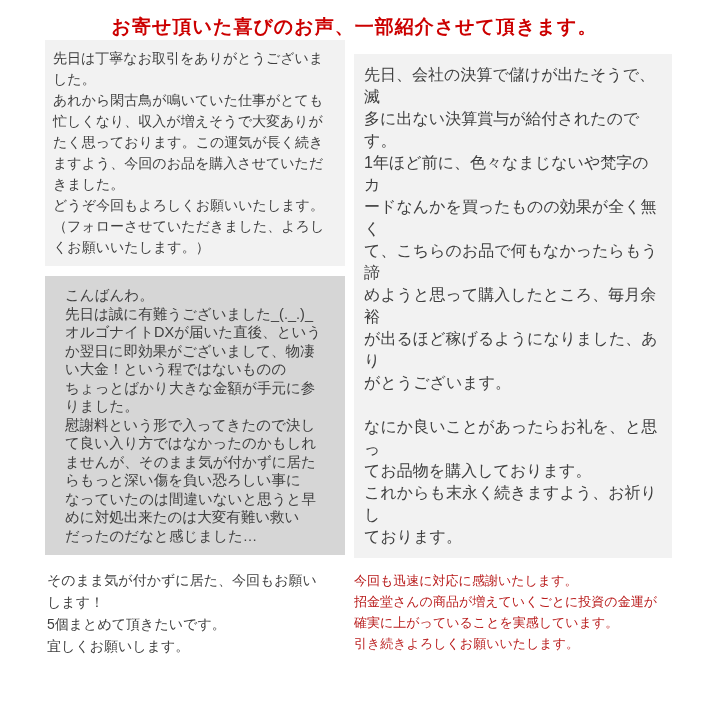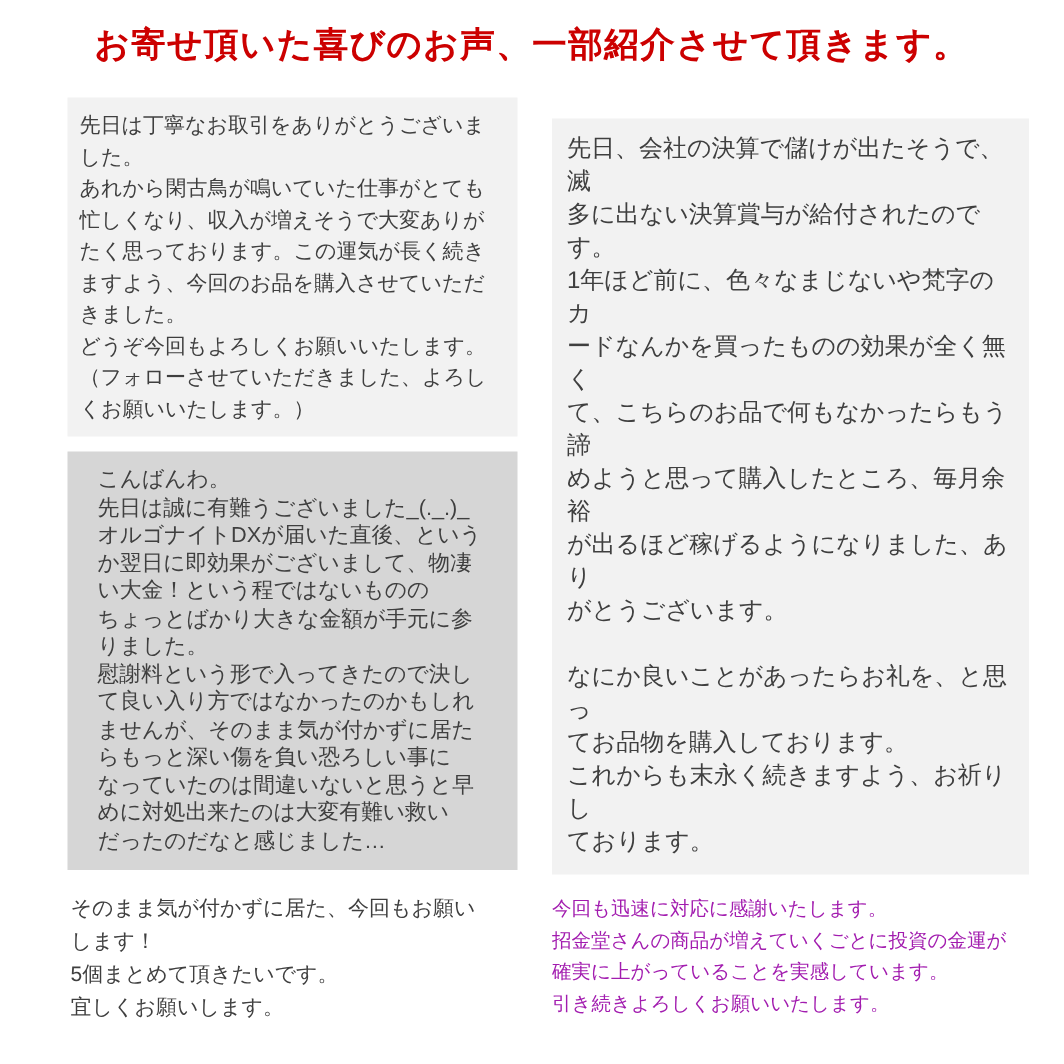--- a/index.html
+++ b/index.html
@@ -13,30 +13,30 @@
   }
   .page {
     width: 709px;
     height: 709px;
     box-sizing: border-box;
     padding-top: 14px;
   }
   .page-title {
     text-align: center;
     color: #cc0000;
-    font-size: 23px;
+    font-size: 19px;
     font-weight: bold;
     letter-spacing: 1px;
-    margin: 0 0 20px 0;
+    margin: 0 0 0 0;
   }
   .cols {
     display: flex;
     margin-left: 45px;
     width: 641px;
-    gap: 23px;
+    gap: 9px;
     align-items: flex-start;
   }
   .col-left  { width: 300px; flex: 0 0 300px; }
   .col-right { width: 318px; flex: 0 0 318px; }
   .block {
     white-space: pre-line;
     color: #3f3f3f;
     box-sizing: border-box;
   }
   
@@ -70,21 +70,21 @@
     background: #f2f2f2;
     margin-top: 14px;
     padding: 10px 10px;
     font-size: 16px;
     line-height: 22px;
   }
   .t6 {
     margin-top: 12px;
     font-size: 13px;
     line-height: 21px;
-    color: #a21caf;
+    color: #b91c1c;
   }
 </style>
 </head>
 <body>
 
 <div class="page">
   <h1 class="page-title">お寄せ頂いた喜びのお声、一部紹介させて頂きます。</h1>
 
   <div class="cols">
 

